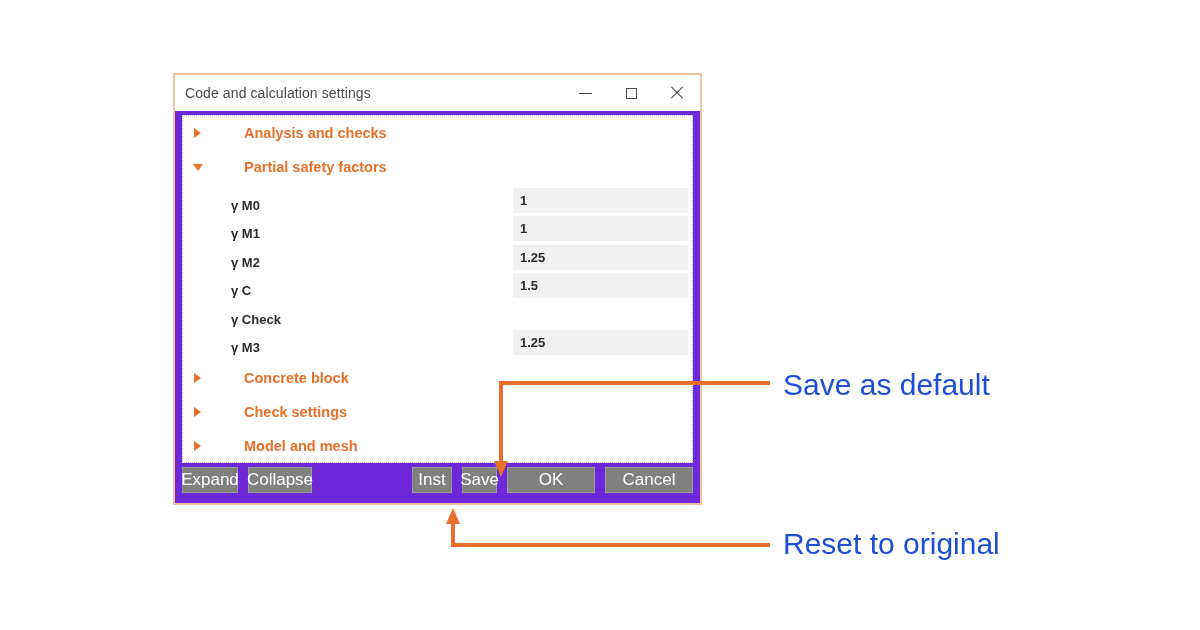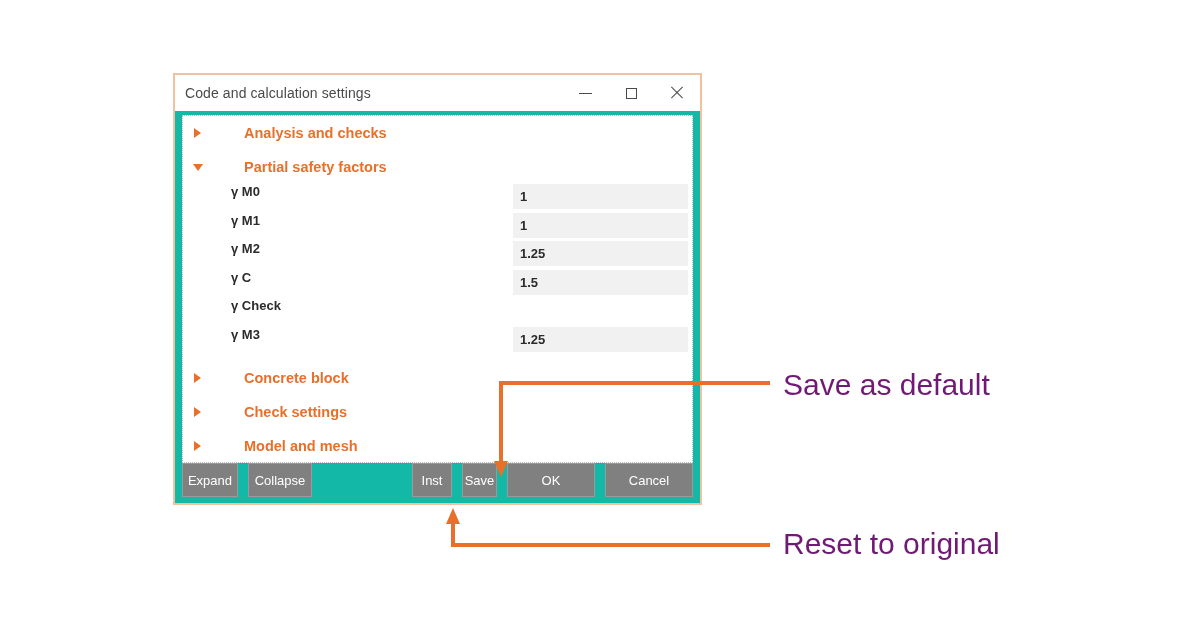--- a/index.html
+++ b/index.html
@@ -16,21 +16,21 @@
     -webkit-font-smoothing: antialiased;
   }
 
   
   #dialog {
     position: absolute;
     left: 173px;
     top: 73px;
     width: 529px;
     height: 432px;
-    background: #14b8a6;
+    background: #6d28d9;
     border: 2px solid #f2c2a0;
     box-sizing: border-box;
     display: flex;
     flex-direction: column;
   }
 
   
   #titlebar {
     height: 36px;
     flex: 0 0 36px;
@@ -135,21 +135,21 @@
   .group-label {
     font-size: 14.5px;
     font-weight: bold;
     color: #e8702a;
     white-space: nowrap;
     margin-left: 24px;
   }
 
   .param-row {
     display: flex;
-    align-items: flex-start;
+    align-items: flex-end;
     height: 28.5px;
     box-sizing: border-box;
   }
   .param-label {
     width: 330px;
     flex: 0 0 330px;
     padding-left: 48px;
     box-sizing: border-box;
     font-size: 13px;
     font-weight: bold;
@@ -177,22 +177,22 @@
     flex: 0 0 40px;
     display: flex;
     align-items: center;
     padding: 0 7px 6px 7px;
     box-sizing: border-box;
   }
   .btn {
     background: #808080;
     color: #ffffff;
     border: 1px solid #9a9a9a;
-    height: 34px;
-    font-size: 13px;
+    height: 26px;
+    font-size: 17px;
     font-family: "Liberation Sans", sans-serif;
     display: flex;
     align-items: center;
     justify-content: center;
     box-sizing: border-box;
     cursor: default;
     padding: 0 6px;
     white-space: nowrap;
   }
   .btn + .btn { margin-left: 10px; }
@@ -201,21 +201,21 @@
   .btn-reset    { width: 40px; }
   .btn-save     { width: 35px; }
   .btn-ok       { width: 88px; margin-left: 6px; }
   .btn-cancel   { width: 88px; margin-left: 6px; }
   .footer-spacer { flex: 1 1 auto; }
 
   
   .annot-text {
     position: absolute;
     font-size: 30px;
-    color: #701a75;
+    color: #1d4ed8;
     white-space: nowrap;
     font-family: "Liberation Sans", sans-serif;
   }
   #annot-save-text  { left: 783px; top: 368px; }
   #annot-reset-text { left: 783px; top: 527px; }
 
   svg#callouts {
     position: absolute;
     left: 0;
     top: 0;

